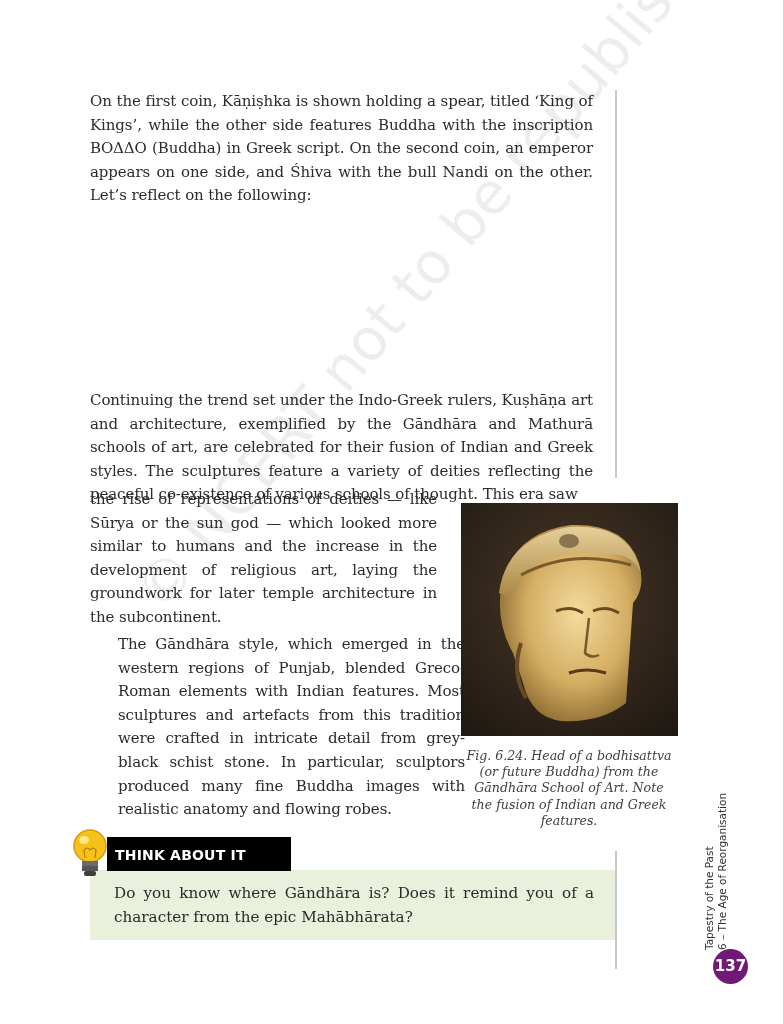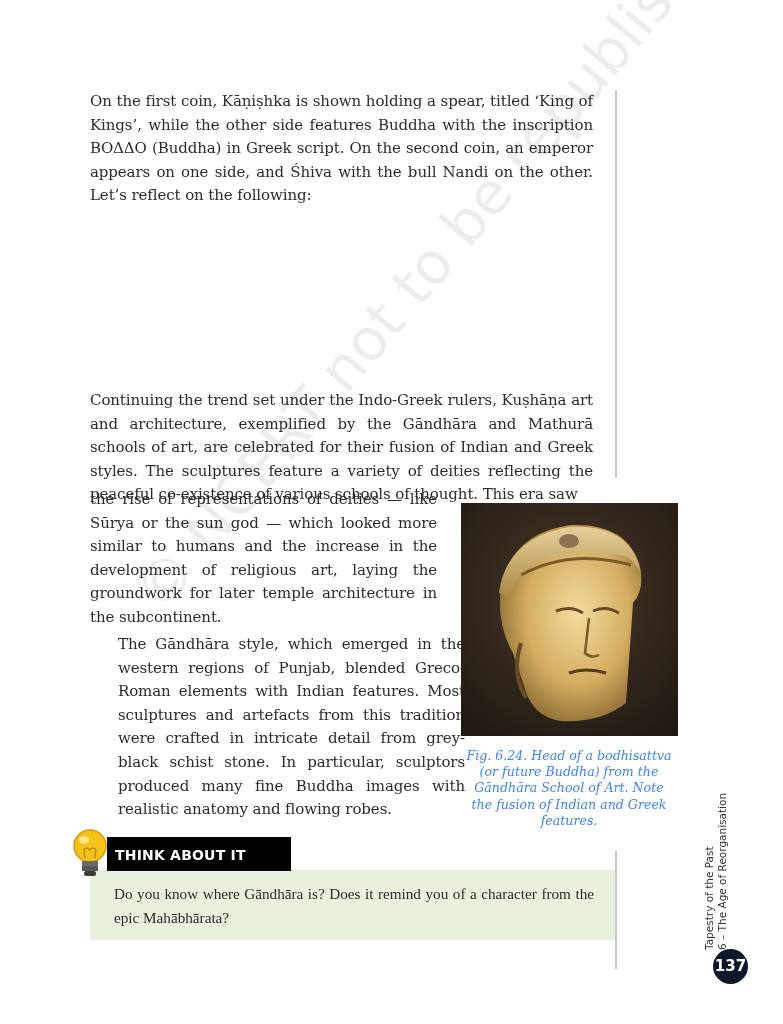--- a/index.html
+++ b/index.html
@@ -18,41 +18,41 @@
   .bullet-item { position: relative; padding-left: 34px; font-size: 15.2px; line-height: 23.6px; margin-bottom: 7px; }
   .bullet-sq {
     position: absolute; left: 2px; top: 8px; width: 6px; height: 6px; background: #e0643a;
   }
   .figure-img {
     position: absolute; left: 461px; top: 503px; width: 217px; height: 233px; overflow: hidden;
     background: #2a211a;
   }
   .caption {
     position: absolute; left: 463px; top: 748px; width: 212px; text-align: center; font-style: italic;
-    font-size: 12.6px; line-height: 16.2px; color: #3b82f6;
+    font-size: 12.6px; line-height: 16.2px; color: #404040;
   }
   .think-box { position: absolute; left: 90px; top: 870px; width: 525px; height: 70px; background: #e9f0dc; }
   .think-header {
     position: absolute; left: 107px; top: 837px; height: 34px; width: 184px; background: #000000;
     color: #fff; font-family: "DejaVu Sans", "Liberation Sans", sans-serif; font-weight: bold;
     font-size: 14px; line-height: 36px; padding-left: 8px; box-sizing: border-box; letter-spacing: 0.2px;
   }
   .think-text {
     position: absolute; left: 114px; top: 882px; width: 480px; font-size: 15.2px; line-height: 23.6px;
-    text-align: justify; margin: 0; font-family: Liberation Serif, serif;
+    text-align: justify; margin: 0;
   }
   .bulb { position: absolute; left: 70px; top: 828px; width: 40px; height: 56px; }
   .side-label {
     position: absolute; left: 703px; top: 950px; transform-origin: left top; transform: rotate(-90deg);
     font-family: "DejaVu Sans", "Liberation Sans", sans-serif; font-size: 10.5px; line-height: 13px;
     color: #333; white-space: nowrap; width: 200px;
   }
   .page-num {
     position: absolute; left: 713px; top: 949px; width: 35px; height: 35px; border-radius: 50%;
-    background: #0f172a; color: #fff; font-family: "DejaVu Sans", "Liberation Sans", sans-serif; font-weight: bold;
+    background: #701a75; color: #fff; font-family: "DejaVu Sans", "Liberation Sans", sans-serif; font-weight: bold;
     font-size: 15px; line-height: 35px; text-align: center;
   }
   .watermark {
     position: absolute; left: 120px; top: 580px; transform: rotate(-50deg); transform-origin: left top;
     font-family: "DejaVu Sans", "Liberation Sans", sans-serif; font-size: 58px; color: rgba(0,0,0,0.07);
     white-space: nowrap; pointer-events: none; line-height: 70px;
   }
 </style>
 </head>
 <body>

